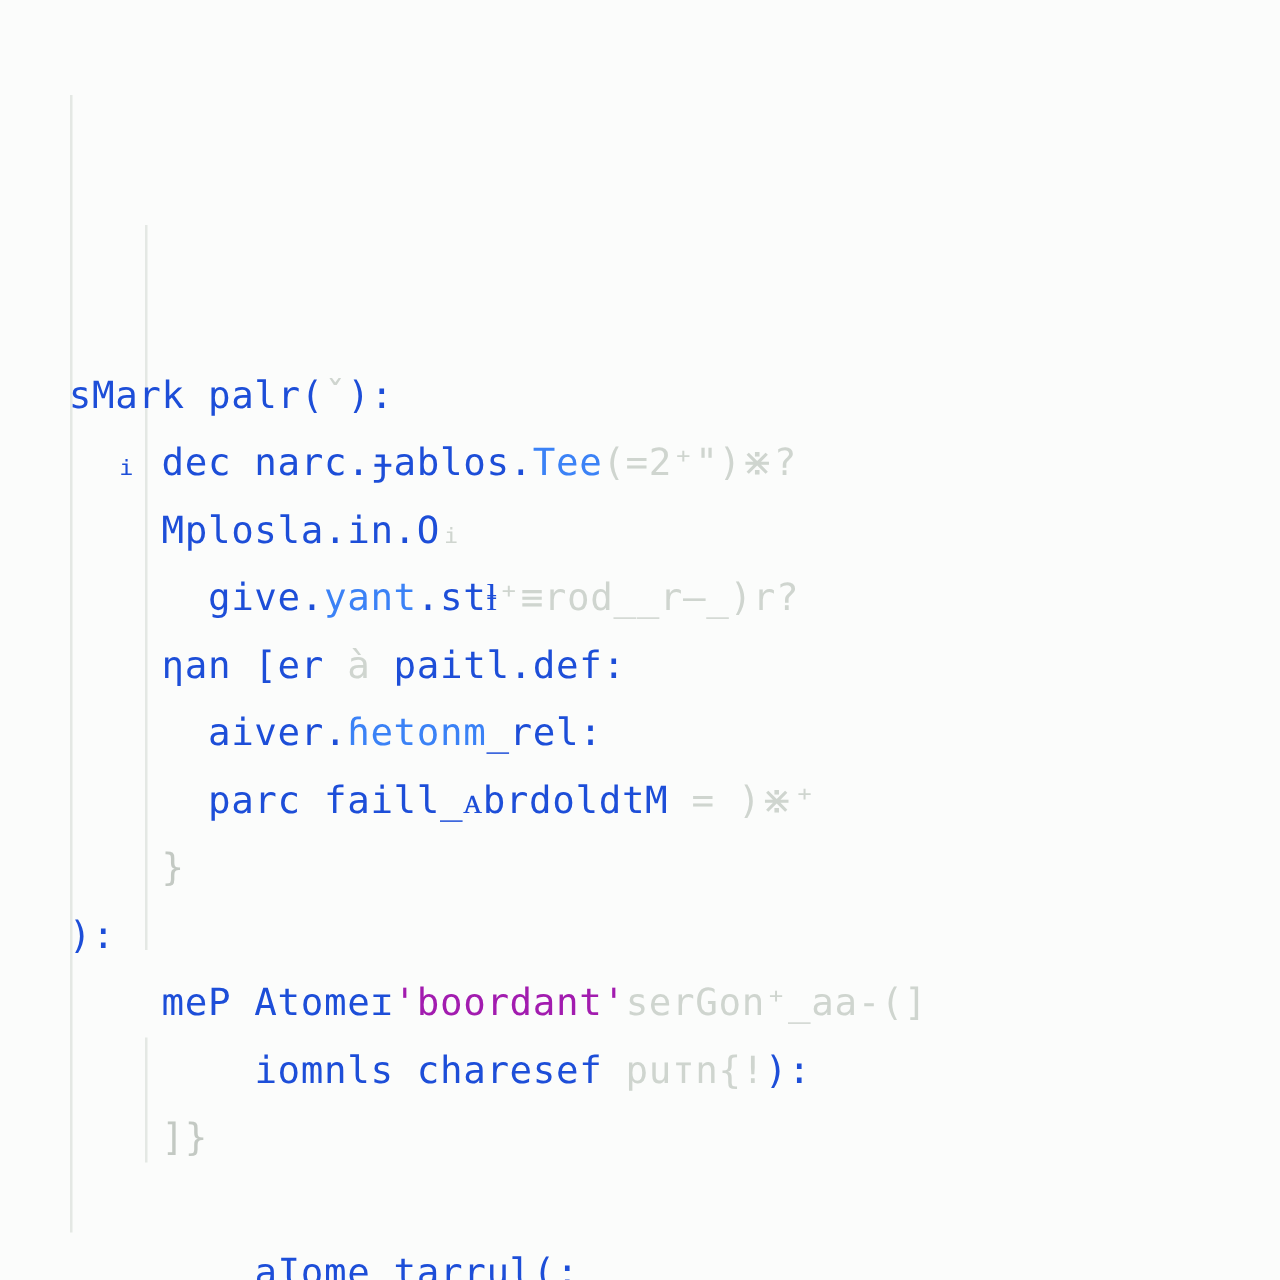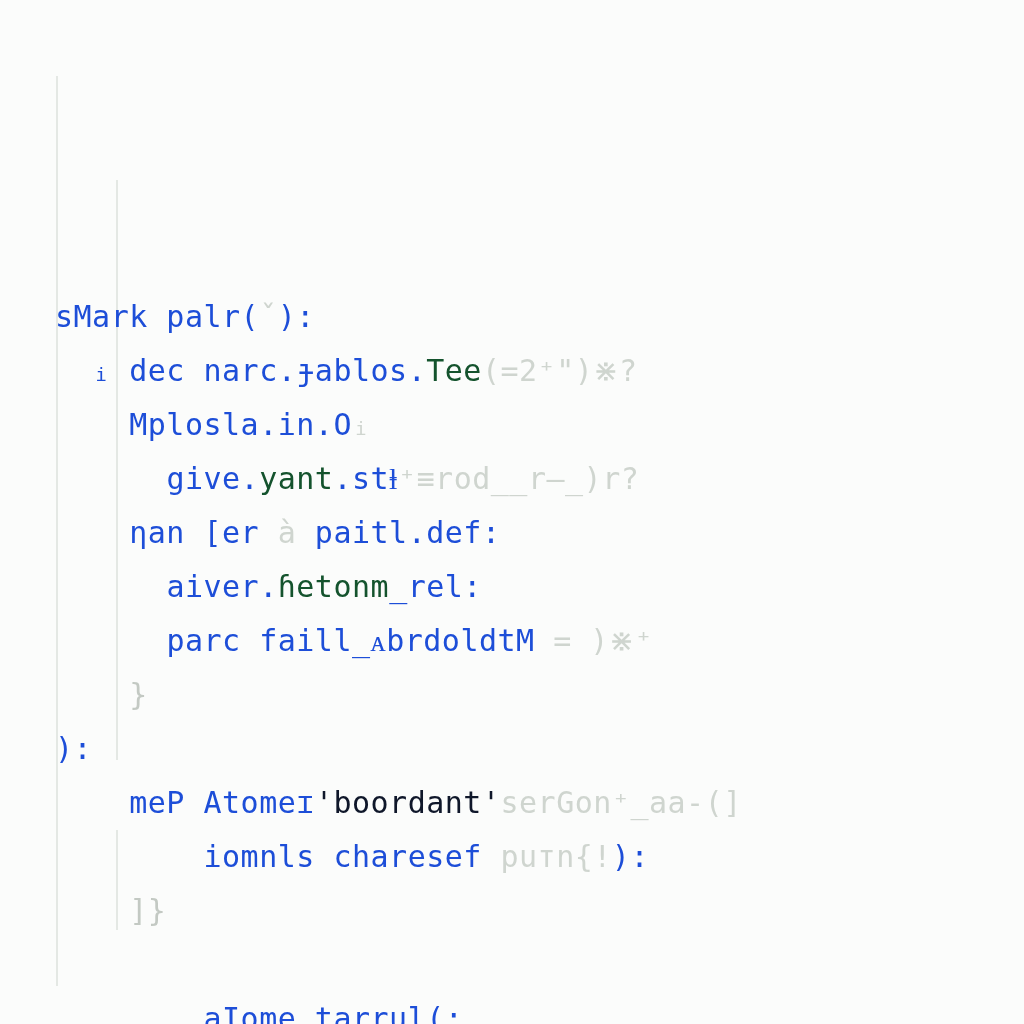--- a/index.html
+++ b/index.html
@@ -30,22 +30,22 @@
     position: absolute;
     top: 76px;
     width: 2px;
     background: #e4e8e4;
   }
   .g0 { left: 56px;  height: 910px; }
   .g1 { left: 116px; top: 180px; height: 580px; }
   .g2 { left: 116px; top: 830px; height: 100px; }
 
   .kw    { color: #1d4ed8; }   
-  .type  { color: #14532d; text-align: center; }   
-  .str   { color: #0f172a; }
+  .type  { color: #3b82f6; text-align: center; }   
+  .str   { color: #a21caf; }
   .pale  { color: #cfd5cf; }   
   .punct { color: #c3c9c3; }
 </style>
 </head>
 <body>
 
 <div class="editor">
   <div class="guide g0"></div>
   <div class="guide g1"></div>
   <div class="guide g2"></div>

